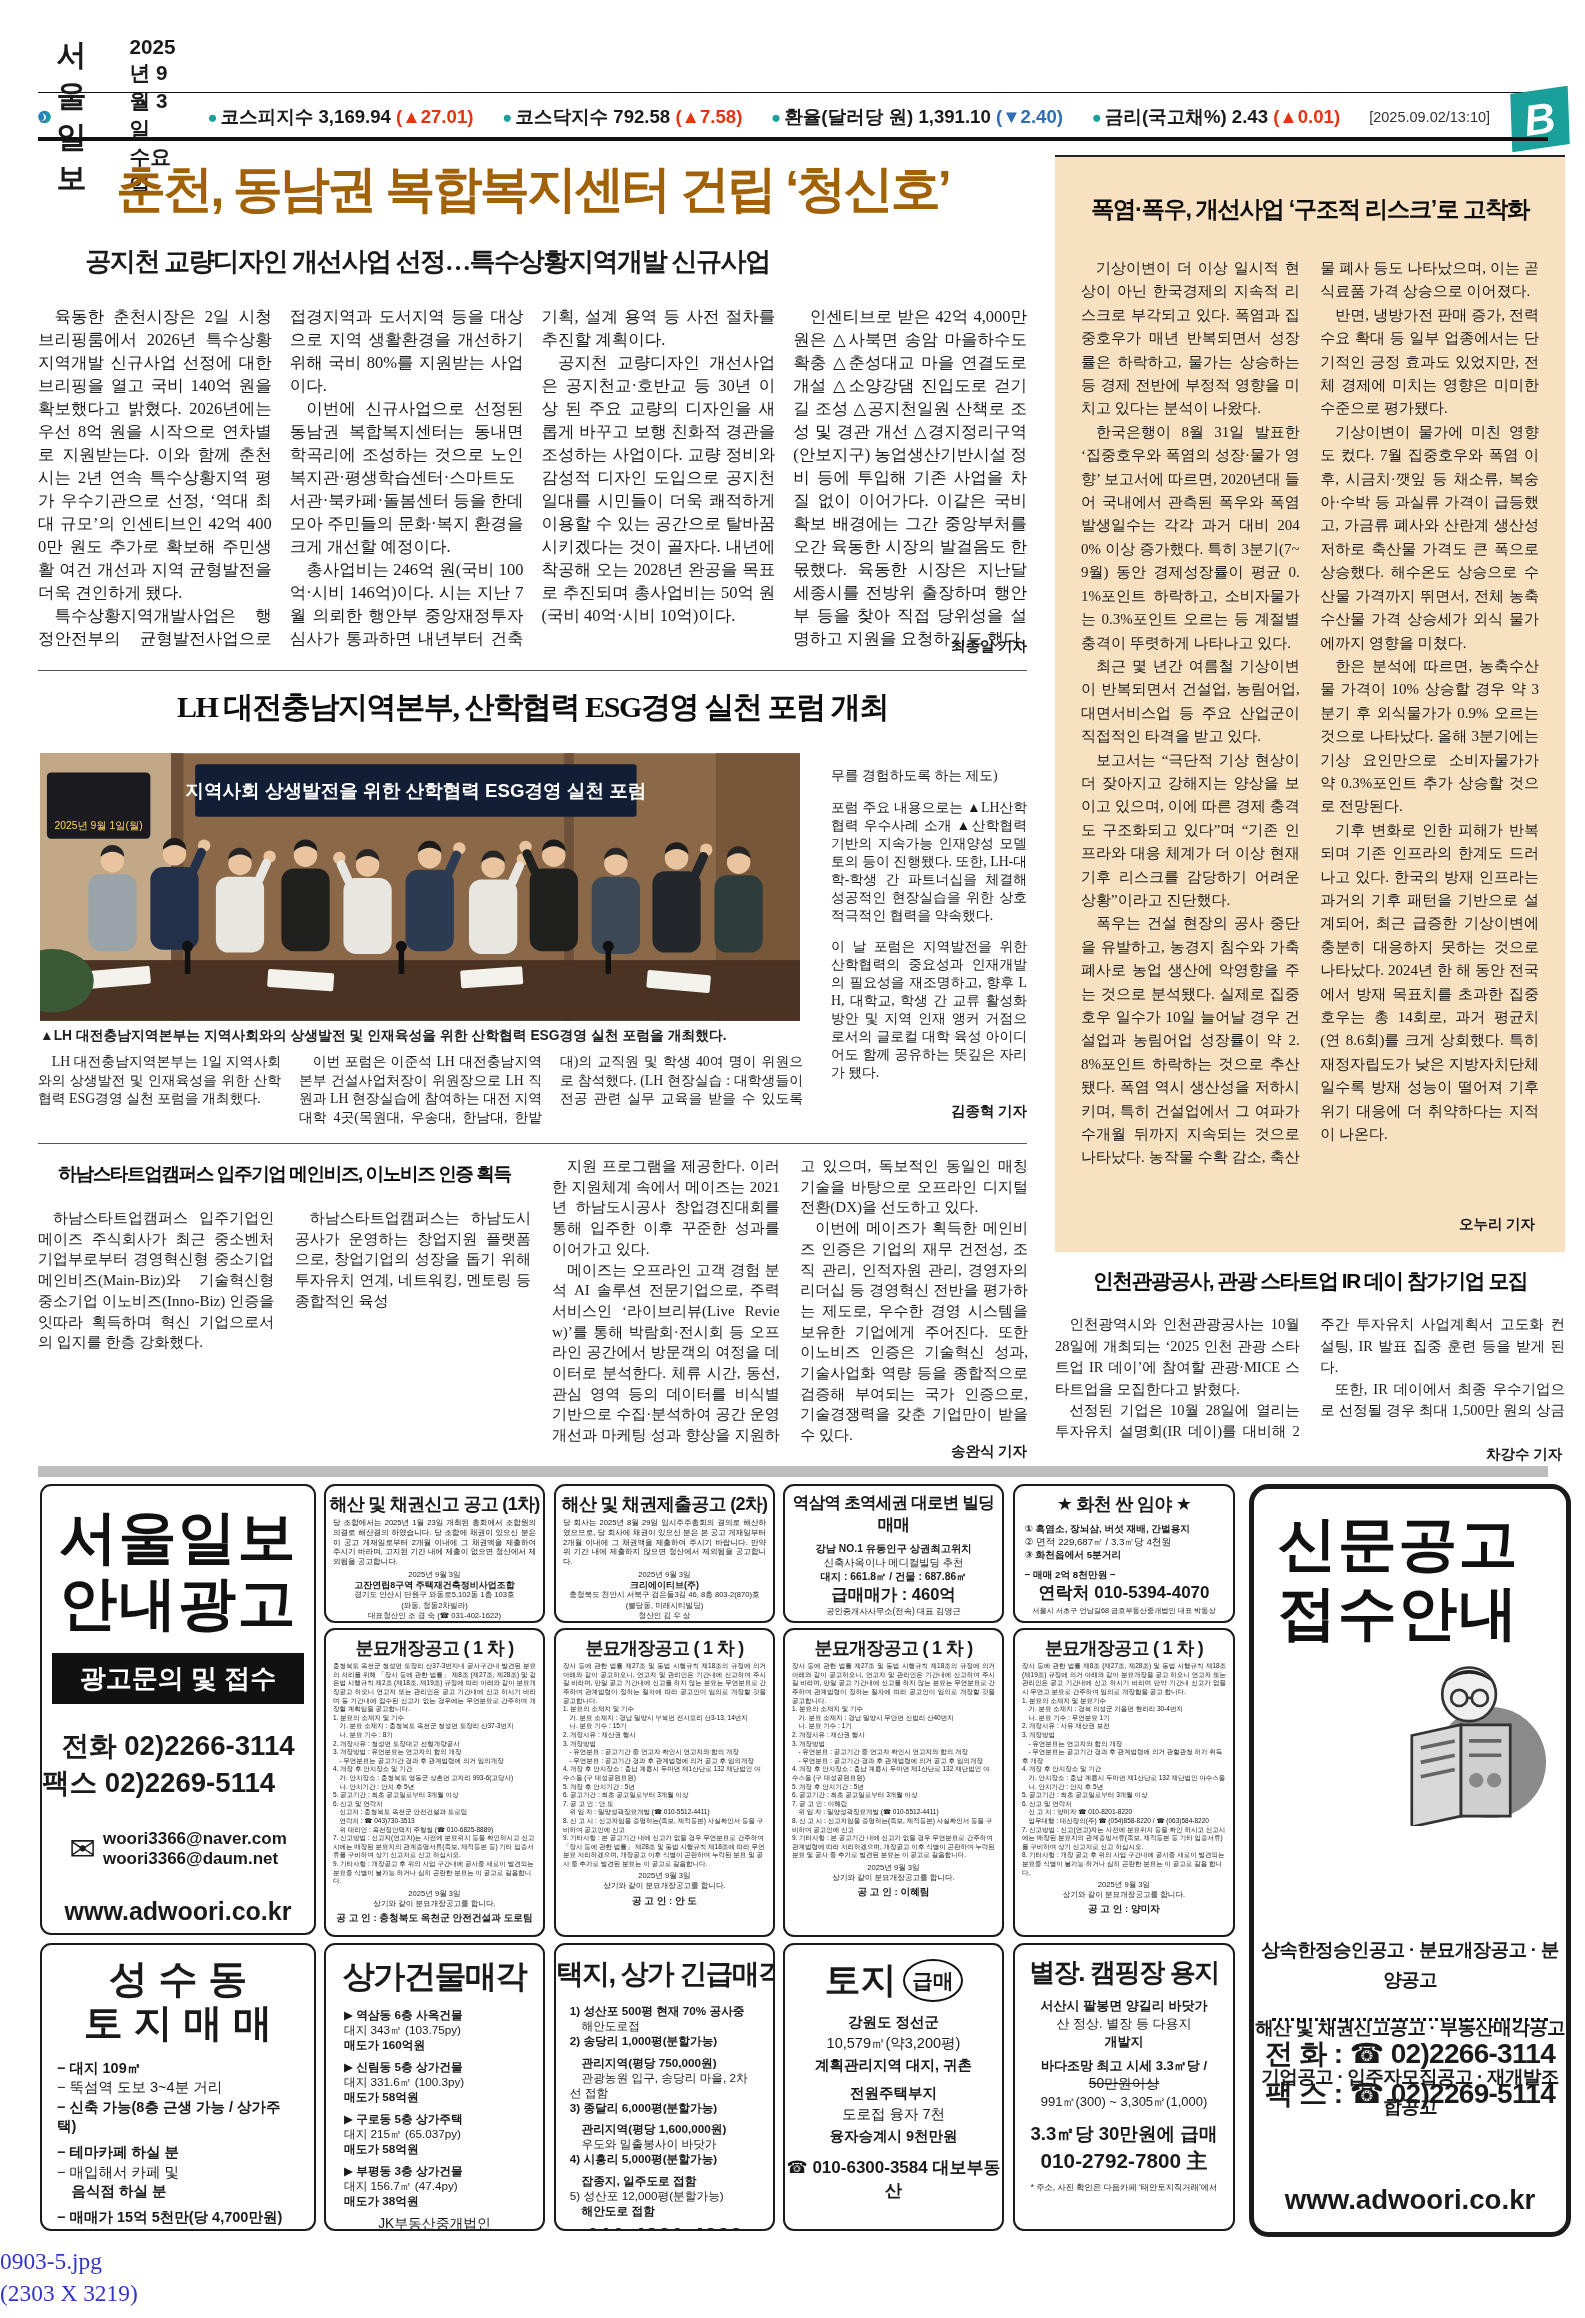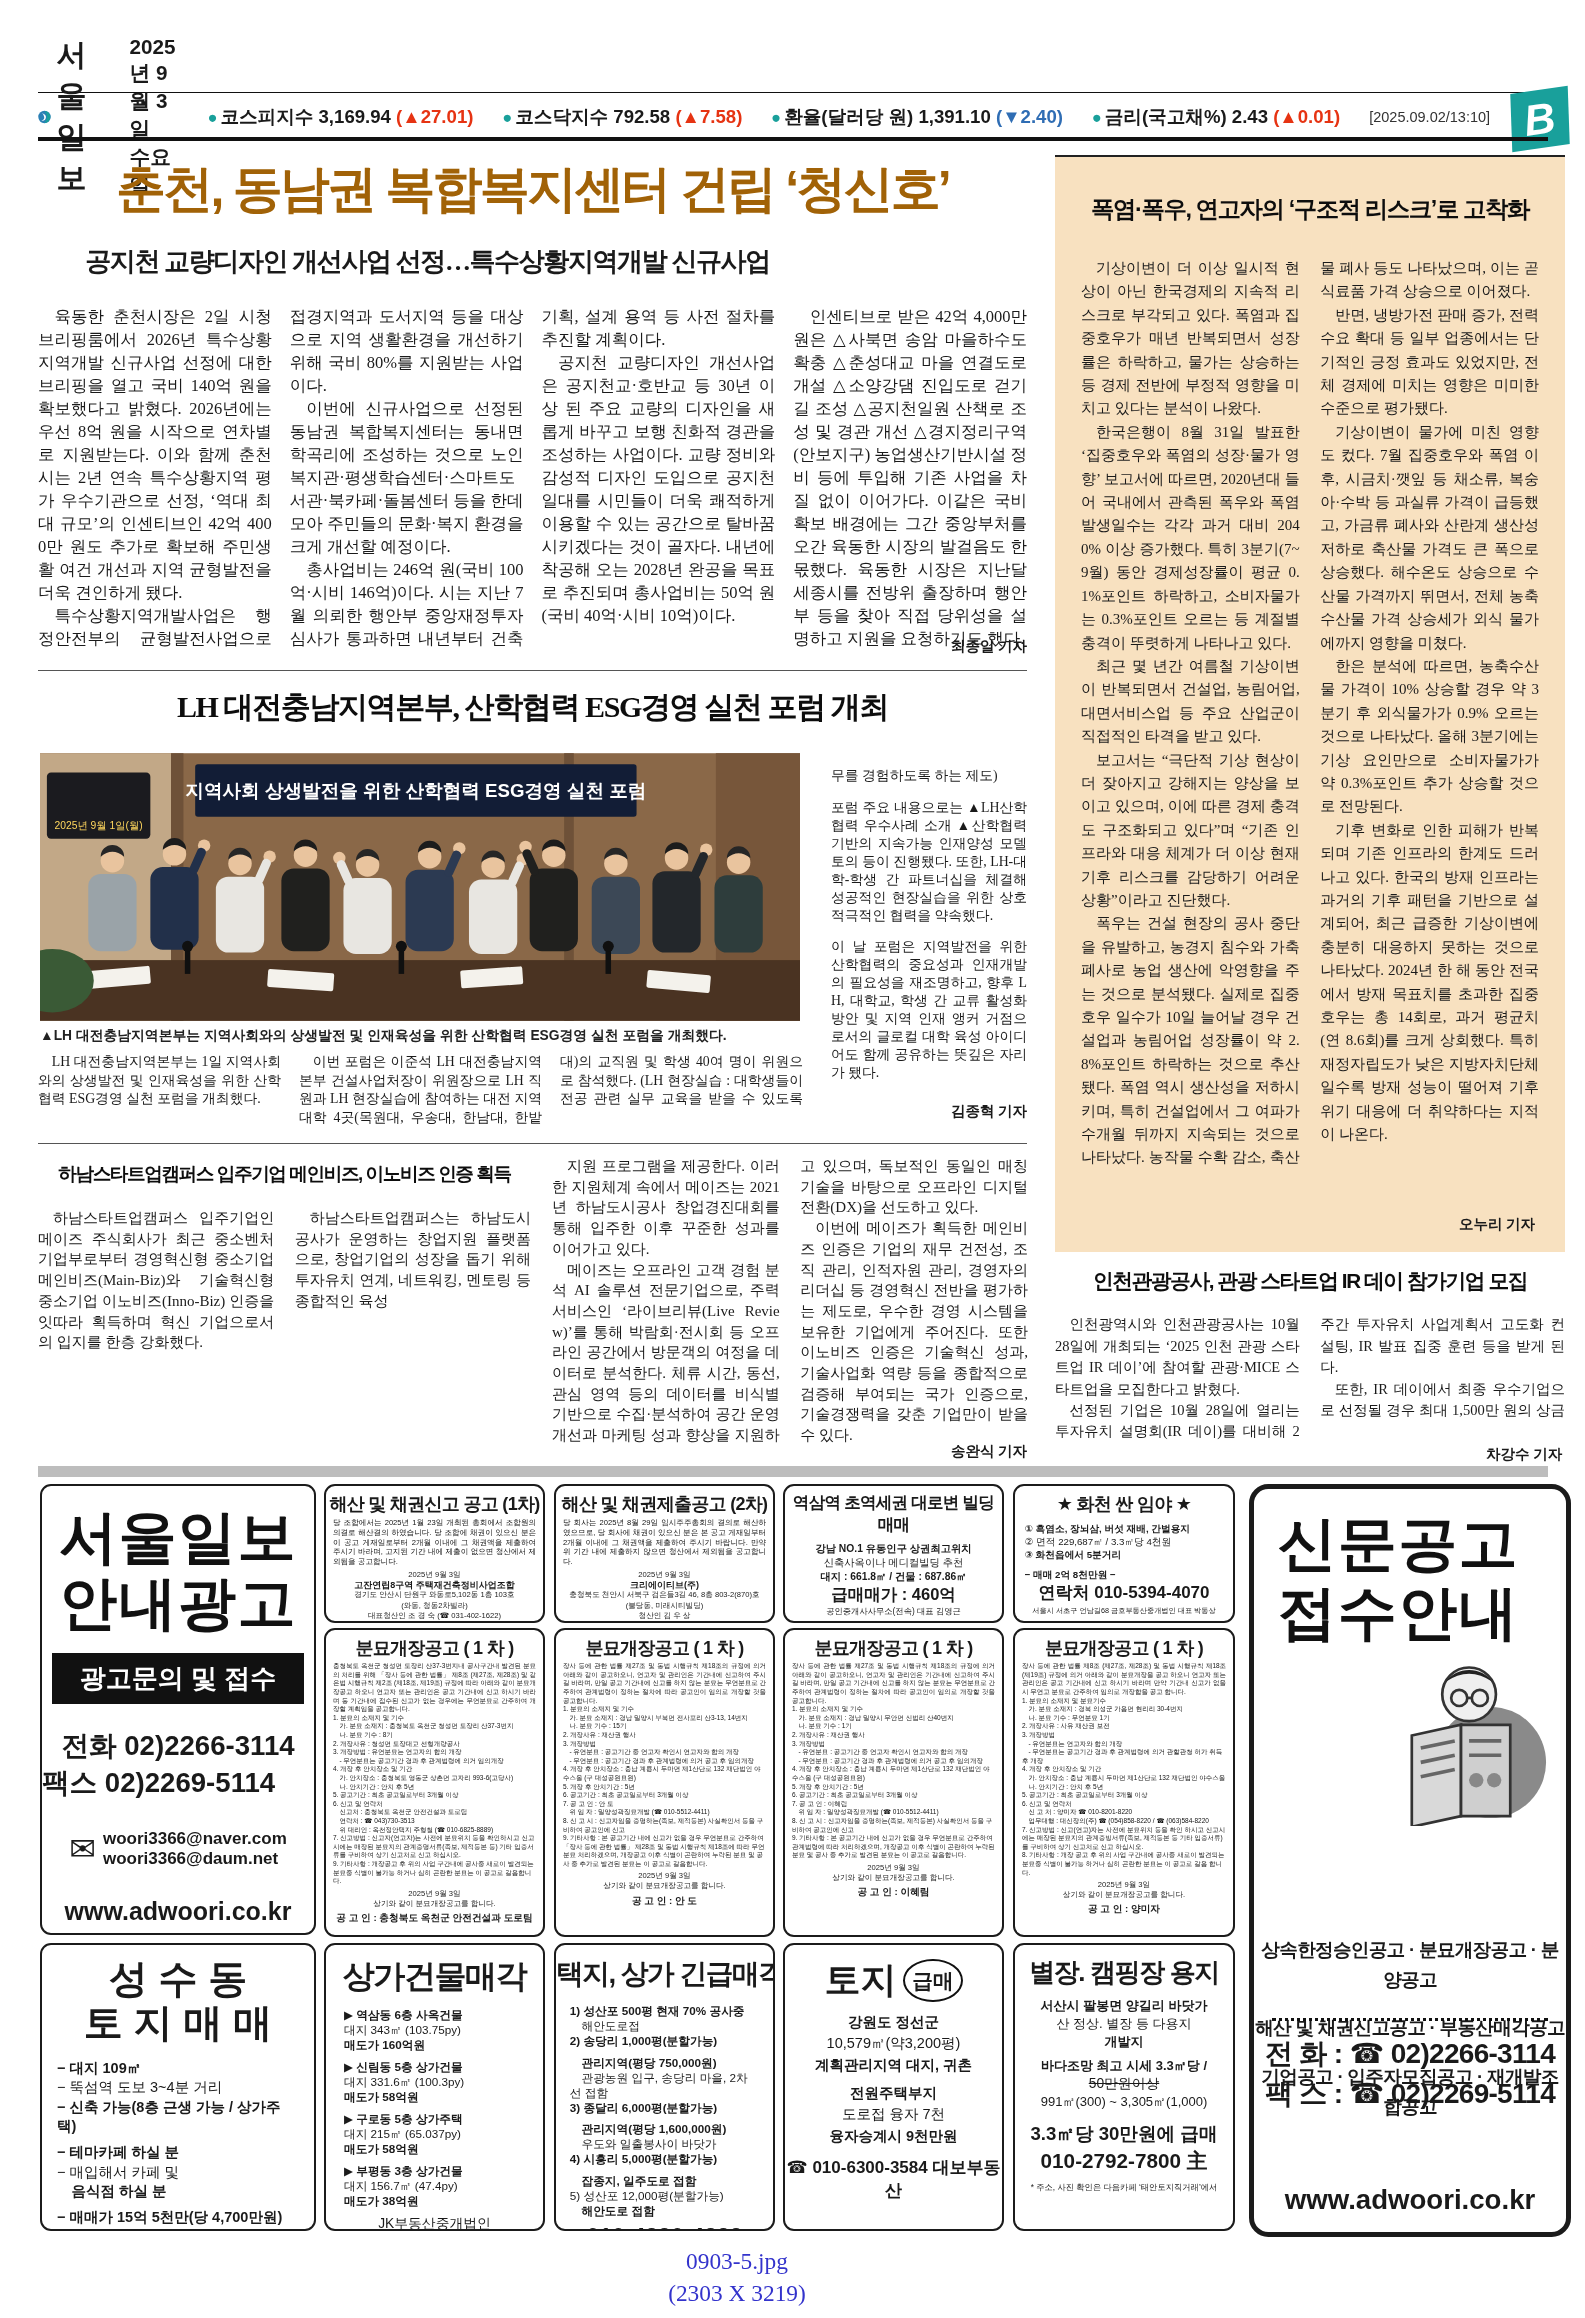--- a/index.html
+++ b/index.html
@@ -46,21 +46,21 @@
          font-family:"Liberation Sans","DejaVu Sans",sans-serif;overflow:hidden;}
   .adbox h3{margin:5.5px 2.8px 2.8px;text-align:center;font-size:18px;letter-spacing:-0.7px;}
   .smallprint{font-size:6.5px;line-height:8.6px;text-align:justify;word-break:break-all;padding:0 6.9px;color:#111;}
   .legal-footer{text-align:center;font-size:7.6px;line-height:10.3px;margin-top:2.8px;}
   .legal-footer p{margin:0;}
   .legal-footer p:nth-child(2){font-weight:bold;font-size:9px;}
   .bunmyo-lines{font-size:6.5px;line-height:8.6px;padding:0 6.9px;color:#111;}
   .bunmyo-lines p{margin:0;}
   .announcer{text-align:center;font-weight:bold;font-size:9.7px;margin-top:3.4px;}
   .gray-divider{position:absolute;left:38px;top:1466px;width:1510px;height:11px;background:#bdbdbd;}
-  .footer-cap{position:absolute;left:0;top:2245px;width:1474px;text-align:center;color:#3333cc;
+  .footer-cap{position:absolute;left:0;top:2245px;width:1474px;text-align:left;color:#3333cc;
               font-size:23.4px;line-height:32px;font-family:"Liberation Serif","DejaVu Serif",serif;}
   .strike{text-decoration:line-through;}
   .sangga-lines p{margin:0;text-indent:0;}
   .sangga-lines p:nth-child(3n+1){font-weight:bold;margin-top:6.9px;}
   .sangga-lines p:nth-child(3n){font-weight:bold;}
 </style>
 </head>
 <body>
 
 <div class="page">
@@ -225,21 +225,21 @@
       <p>하남스타트업캠퍼스는 하남도시공사가 운영하는 창업지원 플랫폼으로, 창업기업의 성장을 돕기 위해 투자유치 연계, 네트워킹, 멘토링 등 종합적인 육성</p>
     </div>
   <div class="abs cols2 jtext" style="left:552px;top:1156px;width:476px;height:307px;font-size:15px;line-height:20.7px;overflow:hidden;">
       <p>지원 프로그램을 제공한다. 이러한 지원체계 속에서 메이즈는 2021년 하남도시공사 창업경진대회를 통해 입주한 이후 꾸준한 성과를 이어가고 있다.</p>
       <p>메이즈는 오프라인 고객 경험 분석 AI 솔루션 전문기업으로, 주력 서비스인 ‘라이브리뷰(Live Review)’를 통해 박람회·전시회 등 오프라인 공간에서 방문객의 여정을 데이터로 분석한다. 체류 시간, 동선, 관심 영역 등의 데이터를 비식별 기반으로 수집·분석하여 공간 운영 개선과 마케팅 성과 향상을 지원하고 있으며, 독보적인 동일인 매칭 기술을 바탕으로 오프라인 디지털 전환(DX)을 선도하고 있다.</p>
       <p>이번에 메이즈가 획득한 메인비즈 인증은 기업의 재무 건전성, 조직 관리, 인적자원 관리, 경영자의 리더십 등 경영혁신 전반을 평가하는 제도로, 우수한 경영 시스템을 보유한 기업에게 주어진다. 또한 이노비즈 인증은 기술혁신 성과, 기술사업화 역량 등을 종합적으로 검증해 부여되는 국가 인증으로, 기술경쟁력을 갖춘 기업만이 받을 수 있다.</p>
     </div>
   <div class="abs byline" style="left:889px;top:1442px;width:138px;background:#fff;">송완식 기자</div>
 
   <div class="beige">
-    <div class="art-title sans" style="margin-top:36px;font-size:23.4px;letter-spacing:-1.4px;">폭염·폭우, 연고자의 ‘구조적 리스크’로 고착화</div>
+    <div class="art-title sans" style="margin-top:36px;font-size:23.4px;letter-spacing:-1.4px;">폭염·폭우, 개선사업 ‘구조적 리스크’로 고착화</div>
     <div class="cols2 jtext" style="margin:32px 26px 0;height:951px;font-size:15px;line-height:23.4px;overflow:hidden;">
         <p>기상이변이 더 이상 일시적 현상이 아닌 한국경제의 지속적 리스크로 부각되고 있다. 폭염과 집중호우가 매년 반복되면서 성장률은 하락하고, 물가는 상승하는 등 경제 전반에 부정적 영향을 미치고 있다는 분석이 나왔다.</p>
         <p>한국은행이 8월 31일 발표한 ‘집중호우와 폭염의 성장·물가 영향’ 보고서에 따르면, 2020년대 들어 국내에서 관측된 폭우와 폭염 발생일수는 각각 과거 대비 2040% 이상 증가했다. 특히 3분기(7~9월) 동안 경제성장률이 평균 0.1%포인트 하락하고, 소비자물가는 0.3%포인트 오르는 등 계절별 충격이 뚜렷하게 나타나고 있다.</p>
         <p>최근 몇 년간 여름철 기상이변이 반복되면서 건설업, 농림어업, 대면서비스업 등 주요 산업군이 직접적인 타격을 받고 있다.</p>
         <p>보고서는 “극단적 기상 현상이 더 잦아지고 강해지는 양상을 보이고 있으며, 이에 따른 경제 충격도 구조화되고 있다”며 “기존 인프라와 대응 체계가 더 이상 현재 기후 리스크를 감당하기 어려운 상황”이라고 진단했다.</p>
         <p>폭우는 건설 현장의 공사 중단을 유발하고, 농경지 침수와 가축 폐사로 농업 생산에 악영향을 주는 것으로 분석됐다. 실제로 집중호우 일수가 10일 늘어날 경우 건설업과 농림어업 성장률이 약 2.8%포인트 하락하는 것으로 추산됐다. 폭염 역시 생산성을 저하시키며, 특히 건설업에서 그 여파가 수개월 뒤까지 지속되는 것으로 나타났다. 농작물 수확 감소, 축산물 폐사 등도 나타났으며, 이는 곧 식료품 가격 상승으로 이어졌다.</p>
         <p>반면, 냉방가전 판매 증가, 전력수요 확대 등 일부 업종에서는 단기적인 긍정 효과도 있었지만, 전체 경제에 미치는 영향은 미미한 수준으로 평가됐다.</p>
         <p>기상이변이 물가에 미친 영향도 컸다. 7월 집중호우와 폭염 이후, 시금치·깻잎 등 채소류, 복숭아·수박 등 과실류 가격이 급등했고, 가금류 폐사와 산란계 생산성 저하로 축산물 가격도 큰 폭으로 상승했다. 해수온도 상승으로 수산물 가격까지 뛰면서, 전체 농축수산물 가격 상승세가 외식 물가에까지 영향을 미쳤다.</p>
         <p>한은 분석에 따르면, 농축수산물 가격이 10% 상승할 경우 약 3분기 후 외식물가가 0.9% 오르는 것으로 나타났다. 올해 3분기에는 기상 요인만으로 소비자물가가 약 0.3%포인트 추가 상승할 것으로 전망된다.</p>
         <p>기후 변화로 인한 피해가 반복되며 기존 인프라의 한계도 드러나고 있다. 한국의 방재 인프라는 과거의 기후 패턴을 기반으로 설계되어, 최근 급증한 기상이변에 충분히 대응하지 못하는 것으로 나타났다. 2024년 한 해 동안 전국에서 방재 목표치를 초과한 집중호우는 총 14회로, 과거 평균치(연 8.6회)를 크게 상회했다. 특히 재정자립도가 낮은 지방자치단체일수록 방재 성능이 떨어져 기후 위기 대응에 더 취약하다는 지적이 나온다.</p>

